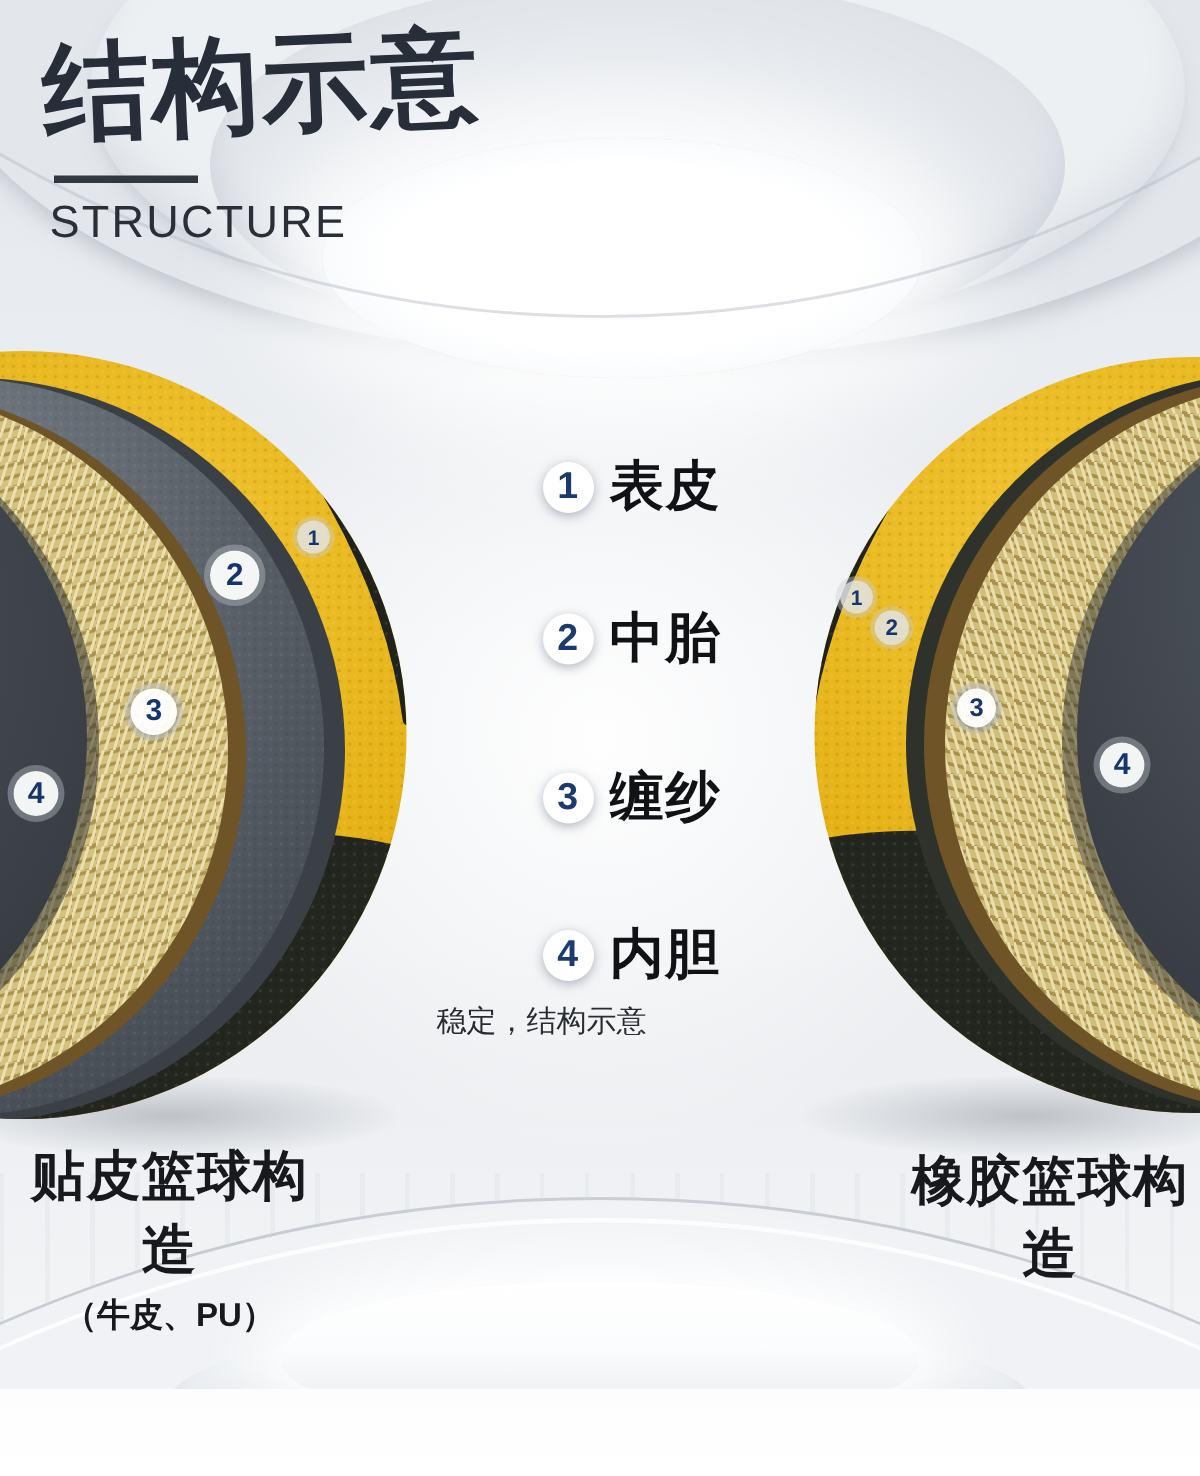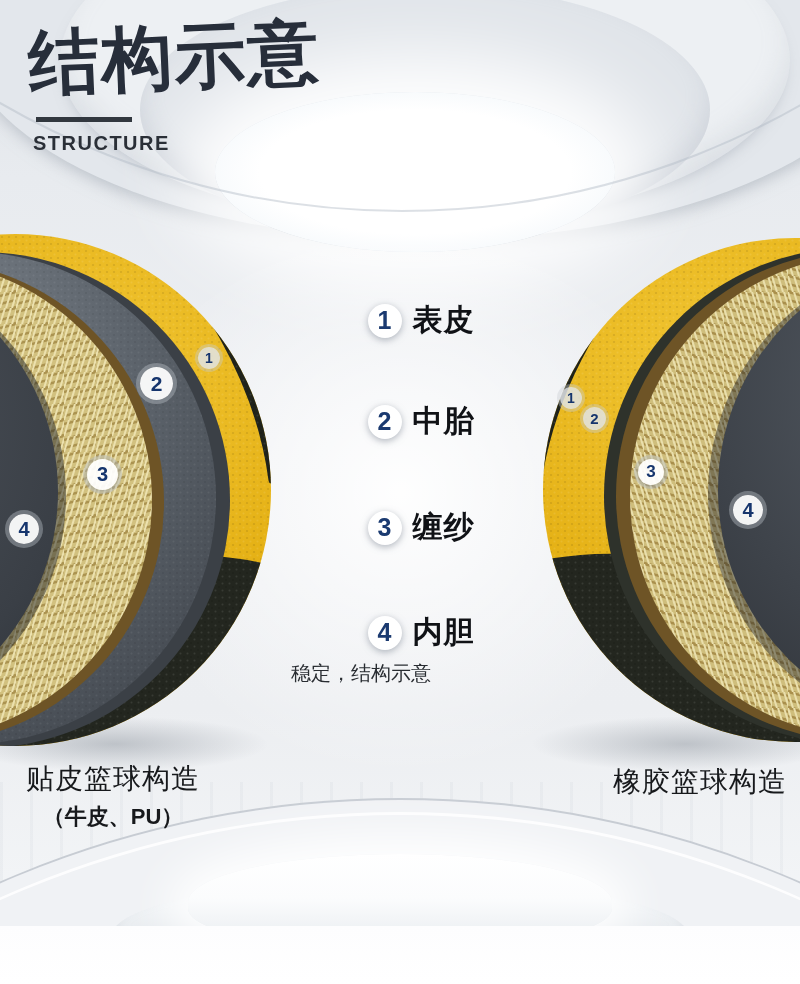--- a/index.html
+++ b/index.html
@@ -62,37 +62,37 @@
   .mk-r1{left:560px;top:387px;width:22px;height:22px;font-size:14px;}
   .mk-r2{left:583px;top:407px;width:23px;height:23px;font-size:15px;}
   .mk-r3{left:638px;top:459px;width:26px;height:26px;font-size:17px;}
   .mk-r4{left:733px;top:495px;width:30px;height:30px;font-size:20px;}
 
   
   .title-block{left:30px;top:28px;z-index:7;}
   .title-zh{font-size:71px;font-weight:bold;color:#272e3a;letter-spacing:2px;line-height:1;
     transform:rotate(-2.5deg);transform-origin:0 100%;white-space:nowrap;}
   .title-line{width:96px;height:5px;background:#32383f;margin:18px 0 0 6px;}
-  .title-en{font-size:20px;font-weight:bold;color:#2a2f37;letter-spacing:1.5px;margin:10px 0 0 3px;}
+  .title-en{font-size:30px;font-weight:normal;color:#2a2f37;letter-spacing:1.5px;margin:10px 0 0 3px;}
 
   
   .legend-item{position:absolute;left:285px;width:272px;z-index:7;}
   .li-1{top:300px;} .li-2{top:401px;} .li-3{top:507px;} .li-4{top:612px;}
   .legend-head{display:flex;align-items:center;justify-content:center;gap:11px;}
   .legend-num{width:34px;height:34px;border-radius:50%;background:#ffffff;flex:0 0 auto;
     box-shadow:0 2px 7px rgba(115,124,138,.55);display:flex;align-items:center;justify-content:center;
     color:#1b3a70;font-size:25px;font-weight:bold;}
-  .legend-name{font-size:30px;font-weight:bold;color:#101216;letter-spacing:1px;}
+  .legend-name{font-size:36px;font-weight:bold;color:#101216;letter-spacing:1px;}
   .legend-desc{margin-top:7px;padding-left:6px;font-size:20px;line-height:26px;color:#292d32;text-align:left;}
 
   
   .caption{position:absolute;z-index:7;text-align:center;color:#17191c;}
   .caption-left{left:15px;top:760px;width:196px;}
   .caption-right{left:597px;top:763px;width:206px;}
-  .cap-main{font-size:28px;font-weight:normal;letter-spacing:1px;}
+  .cap-main{font-size:36px;font-weight:bold;letter-spacing:1px;}
   .cap-sub{font-size:22px;font-weight:bold;margin-top:4px;}
 
   svg{display:block;}
 </style>
 </head>
 <body>
 
 <div id="stage">
 
   <div class="abs ceil-outer"></div>

